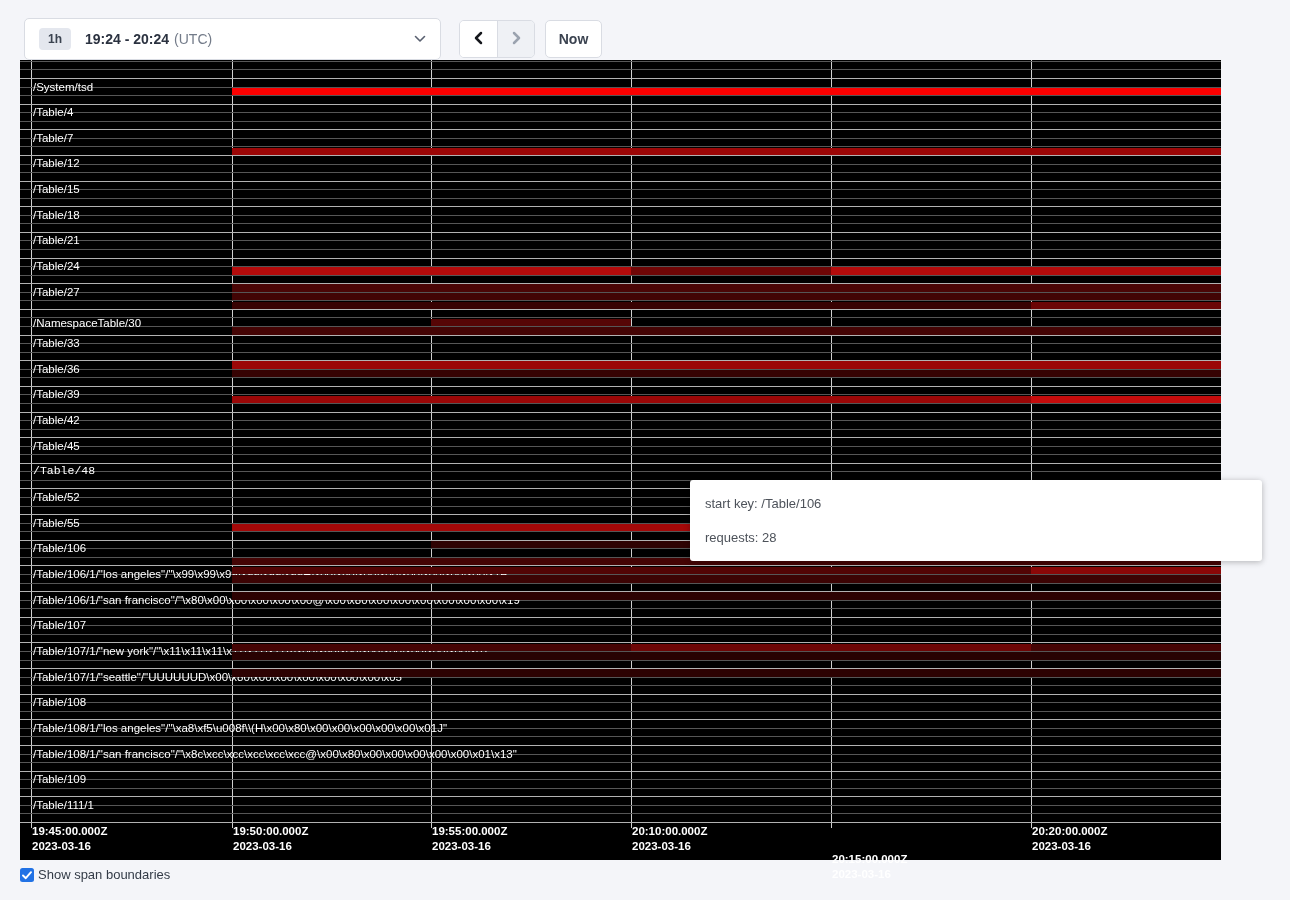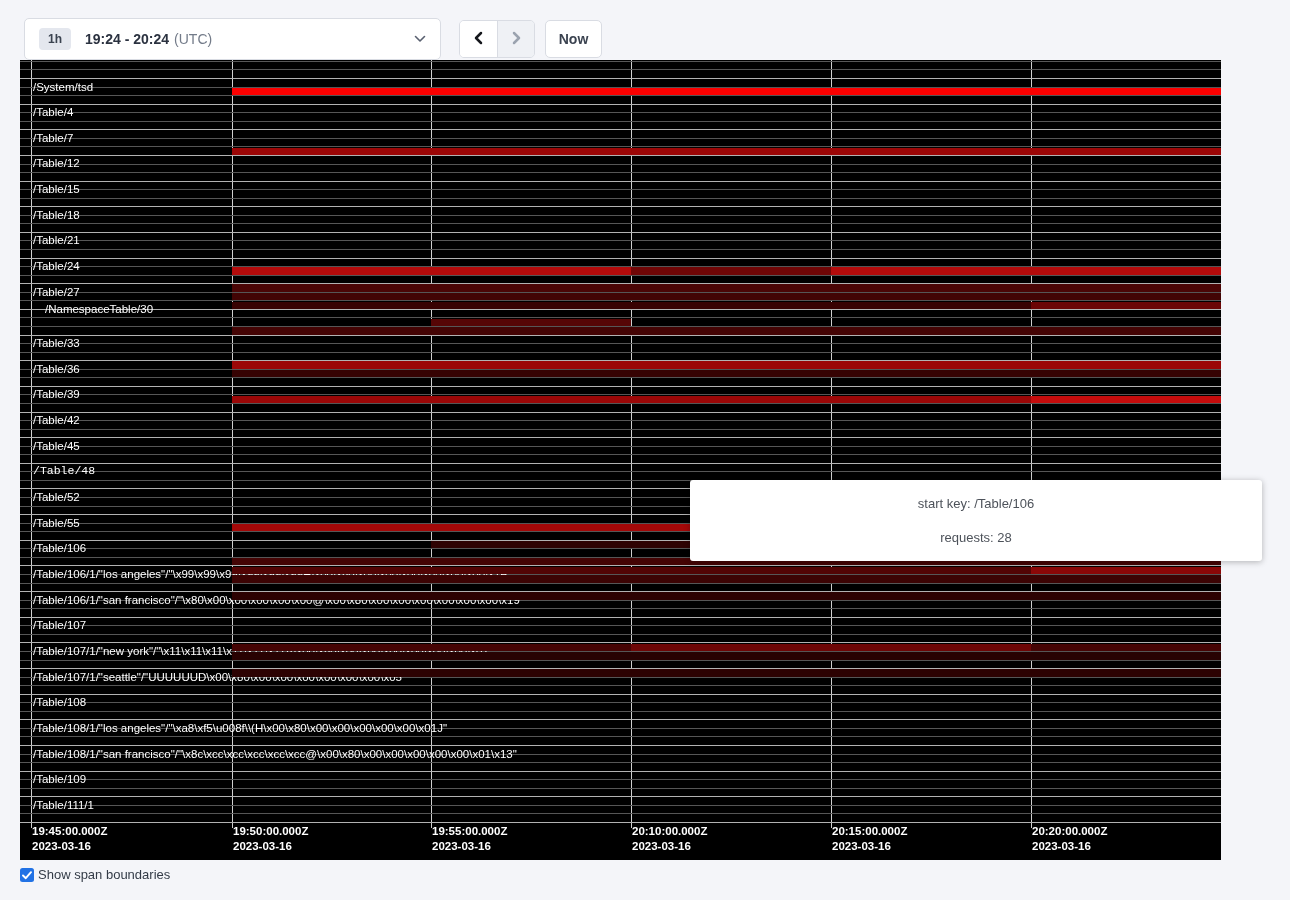--- a/index.html
+++ b/index.html
@@ -25,21 +25,21 @@
   .grid-v { position:absolute; top:0; width:1px; background:#cfcfcf; }
   .line-main { position:absolute; left:0; width:1201px; height:1px; background:#b2b2b2; }
   .line-sub { position:absolute; left:0; width:1201px; height:1px; background:#565656; }
   .row-label { position:absolute; color:#fff; font-size:11.5px; line-height:12px; white-space:nowrap; }
   .band { position:absolute; height:7.4px; }
   .tick { position:absolute; color:#fff; font-size:11.5px; font-weight:700; line-height:15px; white-space:nowrap; }
 
   
   .tooltip { position:absolute; left:690px; top:480px; width:572px; background:#fff; border-radius:3px;
     box-shadow:0 1px 6px rgba(0,0,0,0.28); padding:13px 15px; display:flex; flex-direction:column; gap:13px; z-index:10; }
-  .tooltip div { font-size:13px; line-height:21px; color:#4d525a; white-space:nowrap;text-align:center; }
+  .tooltip div { font-size:13px; line-height:21px; color:#4d525a; white-space:nowrap; }
 
   
   .footer { position:absolute; left:20px; top:866px; display:flex; align-items:center; height:17px; }
   .checkbox { width:14px; height:14px; border-radius:2.5px; display:flex; align-items:center; justify-content:center; margin-right:4px; cursor:pointer; }
   .checkbox-label { font-size:13px; color:#333b47; }
 </style>
 </head>
 <body>
 
 <div id="page">
@@ -115,21 +115,21 @@
       <div class="line-sub" style="top: 206.137px;"></div>
       <div class="line-sub" style="top: 214.689px;"></div>
       <div class="row-label" style="top: 200.085px; left: 13px;">/Table/24</div>
       <div class="line-main" style="top: 223.24px;"></div>
       <div class="line-sub" style="top: 231.792px;"></div>
       <div class="line-sub" style="top: 240.344px;"></div>
       <div class="row-label" style="top: 225.74px; left: 13px;">/Table/27</div>
       <div class="line-main" style="top: 248.895px;"></div>
       <div class="line-sub" style="top: 257.447px;"></div>
       <div class="line-sub" style="top: 265.999px;"></div>
-      <div class="row-label" style="top: 243px; left: 13px; margin-left: 12px;">/NamespaceTable/30</div>
+      <div class="row-label" style="top: 257px; left: 13px;">/NamespaceTable/30</div>
       <div class="line-main" style="top: 274.55px;"></div>
       <div class="line-sub" style="top: 283.102px;"></div>
       <div class="line-sub" style="top: 291.654px;"></div>
       <div class="row-label" style="top: 277.05px; left: 13px;">/Table/33</div>
       <div class="line-main" style="top: 300.205px;"></div>
       <div class="line-sub" style="top: 308.757px;"></div>
       <div class="line-sub" style="top: 317.309px;"></div>
       <div class="row-label" style="top: 302.705px; left: 13px;">/Table/36</div>
       <div class="line-main" style="top: 325.86px;"></div>
       <div class="line-sub" style="top: 334.412px;"></div>
@@ -237,21 +237,21 @@
         <div>2023-03-16</div>
       </div>
       <div class="tick" style="left: 412px; top: 764px;">
         <div>19:55:00.000Z</div>
         <div>2023-03-16</div>
       </div>
       <div class="tick" style="left: 612px; top: 764px;">
         <div>20:10:00.000Z</div>
         <div>2023-03-16</div>
       </div>
-      <div class="tick" style="left: 812px; top: 764px;">
+      <div class="tick" style="left: 812px; top: 792px;">
         <div>20:15:00.000Z</div>
         <div>2023-03-16</div>
       </div>
       <div class="tick" style="left: 1012px; top: 764px;">
         <div>20:20:00.000Z</div>
         <div>2023-03-16</div>
       </div>
     </div>
 
   <div class="tooltip">

